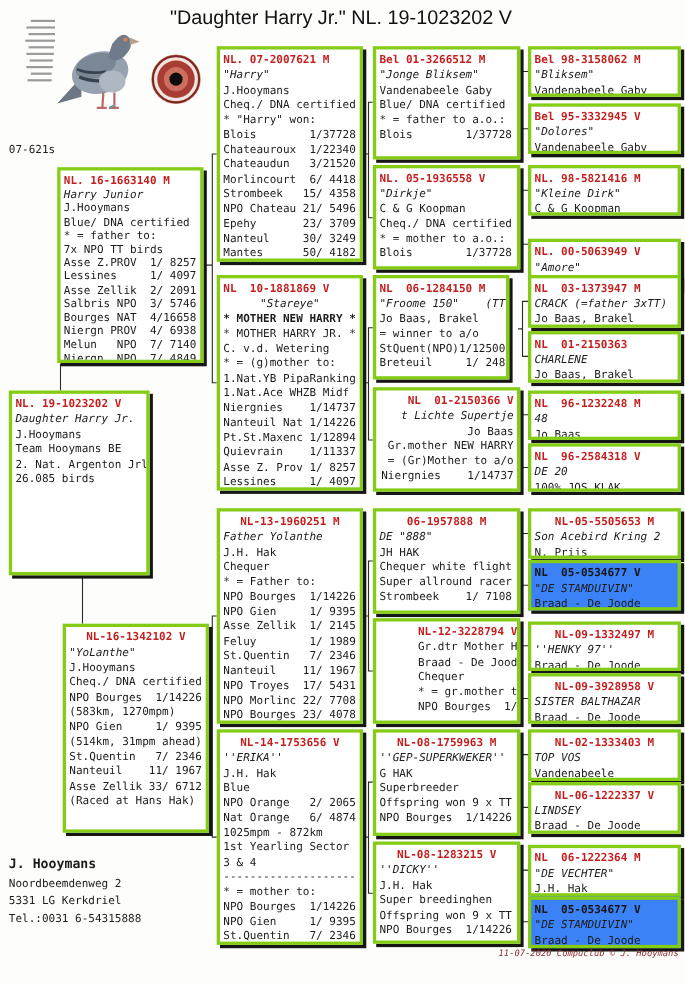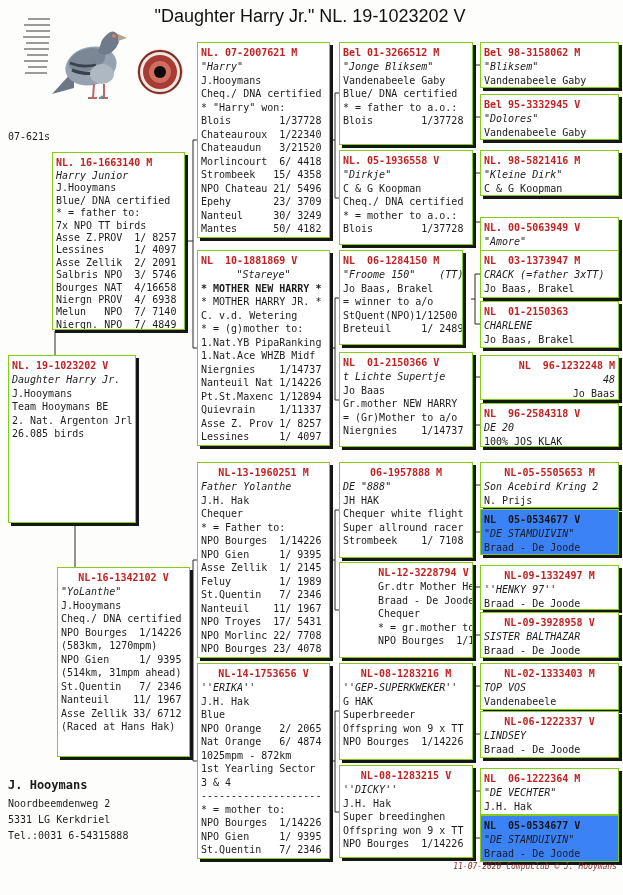--- a/index.html
+++ b/index.html
@@ -1,21 +1,21 @@
 <!DOCTYPE html>
 <html><head>
 <meta charset="utf-8">
 <style>
   html,body{margin:0;padding:0;}
   body{width:623px;height:895px;position:relative;background:#fdfdfc;
        font-family:"DejaVu Sans Mono",monospace;color:#1c1c1c;overflow:hidden;}
   .title{position:absolute;left:130px;top:6px;width:360px;text-align:center;
          font-family:"Liberation Sans",sans-serif;font-size:18px;color:#111;}
   .photo-label{position:absolute;left:8px;top:131px;font-size:10px;}
-  .pbox{position:absolute;background:#fff;border:1px solid #84cc16;
+  .pbox{position:absolute;background:#fff;border:3px solid #84cc16;
         box-shadow:3px 3px 0 #161616;padding:2px 3px;font-size:10px;
         white-space:pre;line-height:13.5px;box-sizing:border-box;overflow:hidden;}
   .hdr{color:#c41f1f;font-weight:bold;line-height:15px;}
   .pink{background:#3b82f6;}
   .pink .hdr{color:#141414;}
   .ctr{text-align:center;}
   .it{font-style:italic;}
   .bd{font-weight:bold;}
   .ln{line-height:13.5px;}
   .tight .ln{line-height:12.4px;}
@@ -96,32 +96,32 @@
 <div class="pbox" style="left:8px;  top:355px; width:128px; height:168px;"><div class="hdr">NL. 19-1023202 V</div><div class="ln it">Daughter Harry Jr.</div><div class="ln">J.Hooymans</div><div class="ln">Team Hooymans BE</div><div class="ln">2. Nat. Argenton Jrl</div><div class="ln">26.085 birds</div></div>
 <div class="pbox tight" style="left:52px; top:152px; width:133px; height:178px;"><div class="hdr">NL. 16-1663140 M</div><div class="ln it">Harry Junior</div><div class="ln">J.Hooymans</div><div class="ln">Blue/ DNA certified</div><div class="ln">* = father to:</div><div class="ln">7x NPO TT birds</div><div class="ln">Asse Z.PROV  1/ 8257</div><div class="ln">Lessines     1/ 4097</div><div class="ln">Asse Zellik  2/ 2091</div><div class="ln">Salbris NPO  3/ 5746</div><div class="ln">Bourges NAT  4/16658</div><div class="ln">Niergn PROV  4/ 6938</div><div class="ln">Melun   NPO  7/ 7140</div><div class="ln">Niergn. NPO  7/ 4849</div></div>
 <div class="pbox" style="left:57px; top:567px; width:133px; height:190px;"><div class="hdr ctr">NL-16-1342102 V</div><div class="ln it">"YoLanthe"</div><div class="ln">J.Hooymans</div><div class="ln">Cheq./ DNA certified</div><div class="ln">NPO Bourges  1/14226</div><div class="ln">(583km, 1270mpm)</div><div class="ln">NPO Gien     1/ 9395</div><div class="ln">(514km, 31mpm ahead)</div><div class="ln">St.Quentin   7/ 2346</div><div class="ln">Nanteuil    11/ 1967</div><div class="ln">Asse Zellik 33/ 6712</div><div class="ln">(Raced at Hans Hak)</div></div>
 <div class="pbox" style="left:197px;top:42px;  width:133px; height:196px;"><div class="hdr">NL. 07-2007621 M</div><div class="ln it">"Harry"</div><div class="ln">J.Hooymans</div><div class="ln">Cheq./ DNA certified</div><div class="ln">* "Harry" won:</div><div class="ln">Blois        1/37728</div><div class="ln">Chateauroux  1/22340</div><div class="ln">Chateaudun   3/21520</div><div class="ln">Morlincourt  6/ 4418</div><div class="ln">Strombeek   15/ 4358</div><div class="ln">NPO Chateau 21/ 5496</div><div class="ln">Epehy       23/ 3709</div><div class="ln">Nanteul     30/ 3249</div><div class="ln">Mantes      50/ 4182</div></div>
 <div class="pbox" style="left:197px;top:250px; width:133px; height:196px;"><div class="hdr">NL  10-1881869 V</div><div class="ln it ctr">"Stareye"</div><div class="ln bd">* MOTHER NEW HARRY *</div><div class="ln">* MOTHER HARRY JR. *</div><div class="ln">C. v.d. Wetering</div><div class="ln">* = (g)mother to:</div><div class="ln">1.Nat.YB PipaRanking</div><div class="ln">1.Nat.Ace WHZB Midf</div><div class="ln">Niergnies    1/14737</div><div class="ln">Nanteuil Nat 1/14226</div><div class="ln">Pt.St.Maxenc 1/12894</div><div class="ln">Quievrain    1/11337</div><div class="ln">Asse Z. Prov 1/ 8257</div><div class="ln">Lessines     1/ 4097</div></div>
 <div class="pbox" style="left:197px;top:462px; width:133px; height:196px;"><div class="hdr ctr">NL-13-1960251 M</div><div class="ln it">Father Yolanthe</div><div class="ln">J.H. Hak</div><div class="ln">Chequer</div><div class="ln">* = Father to:</div><div class="ln">NPO Bourges  1/14226</div><div class="ln">NPO Gien     1/ 9395</div><div class="ln">Asse Zellik  1/ 2145</div><div class="ln">Feluy        1/ 1989</div><div class="ln">St.Quentin   7/ 2346</div><div class="ln">Nanteuil    11/ 1967</div><div class="ln">NPO Troyes  17/ 5431</div><div class="ln">NPO Morlinc 22/ 7708</div><div class="ln">NPO Bourges 23/ 4078</div></div>
 <div class="pbox" style="left:197px;top:663px; width:133px; height:196px;"><div class="hdr ctr">NL-14-1753656 V</div><div class="ln it">''ERIKA''</div><div class="ln">J.H. Hak</div><div class="ln">Blue</div><div class="ln">NPO Orange   2/ 2065</div><div class="ln">Nat Orange   6/ 4874</div><div class="ln">1025mpm - 872km</div><div class="ln">1st Yearling Sector</div><div class="ln">3 &amp; 4</div><div class="ln">--------------------</div><div class="ln">* = mother to:</div><div class="ln">NPO Bourges  1/14226</div><div class="ln">NPO Gien     1/ 9395</div><div class="ln">St.Quentin   7/ 2346</div></div>
 <div class="pbox" style="left:339px;top:42px;  width:134px; height:103px;"><div class="hdr">Bel 01-3266512 M</div><div class="ln it">"Jonge Bliksem"</div><div class="ln">Vandenabeele Gaby</div><div class="ln">Blue/ DNA certified</div><div class="ln">* = father to a.o.:</div><div class="ln">Blois        1/37728</div></div>
 <div class="pbox" style="left:339px;top:150px; width:134px; height:95px;"><div class="hdr">NL. 05-1936558 V</div><div class="ln it">"Dirkje"</div><div class="ln">C &amp; G Koopman</div><div class="ln">Cheq./ DNA certified</div><div class="ln">* = mother to a.o.:</div><div class="ln">Blois        1/37728</div></div>
 <div class="pbox" style="left:339px;top:250px; width:124px; height:95px;"><div class="hdr">NL  06-1284150 M</div><div class="ln it">"Froome 150"    (TT)</div><div class="ln">Jo Baas, Brakel</div><div class="ln">= winner to a/o</div><div class="ln">StQuent(NPO)1/12500</div><div class="ln">Breteuil     1/ 2489</div></div>
-<div class="pbox" style="left:339px;top:352px; width:134px; height:95px;"><div class="hdr">NL  01-2150366 V</div><div class="ln it">t Lichte Supertje</div><div class="ln">Jo Baas</div><div class="ln">Gr.mother NEW HARRY</div><div class="ln">= (Gr)Mother to a/o</div><div class="ln">Niergnies    1/14737</div></div>
+<div class="pbox" style="left:339px;top:352px; width:134px; height:95px;text-align:right;"><div class="hdr">NL  01-2150366 V</div><div class="ln it">t Lichte Supertje</div><div class="ln">Jo Baas</div><div class="ln">Gr.mother NEW HARRY</div><div class="ln">= (Gr)Mother to a/o</div><div class="ln">Niergnies    1/14737</div></div>
 <div class="pbox" style="left:339px;top:462px; width:134px; height:96px;"><div class="hdr ctr">06-1957888 M</div><div class="ln it">DE "888"</div><div class="ln">JH HAK</div><div class="ln">Chequer white flight</div><div class="ln">Super allround racer</div><div class="ln">Strombeek    1/ 7108</div></div>
 <div class="pbox" style="left:339px;top:562px; width:134px; height:96px;padding-left:38px;"><div class="hdr ctr">NL-12-3228794 V</div><div class="ln">Gr.dtr Mother Henkie</div><div class="ln">Braad - De Joode</div><div class="ln">Chequer</div><div class="ln">* = gr.mother to:</div><div class="ln">NPO Bourges  1/14226</div></div>
-<div class="pbox" style="left:339px;top:663px; width:134px; height:97px;"><div class="hdr ctr">NL-08-1283216 M</div><div class="ln it">''GEP-SUPERKWEKER''</div><div class="ln">G HAK</div><div class="ln">Superbreeder</div><div class="ln">Offspring won 9 x TT</div><div class="ln">NPO Bourges  1/14226</div></div>
+<div class="pbox" style="left:339px;top:663px; width:134px; height:97px;"><div class="hdr ctr">NL-08-1759963 M</div><div class="ln it">''GEP-SUPERKWEKER''</div><div class="ln">G HAK</div><div class="ln">Superbreeder</div><div class="ln">Offspring won 9 x TT</div><div class="ln">NPO Bourges  1/14226</div></div>
 <div class="pbox" style="left:339px;top:765px; width:134px; height:93px;"><div class="hdr ctr">NL-08-1283215 V</div><div class="ln it">''DICKY''</div><div class="ln">J.H. Hak</div><div class="ln">Super breedinghen</div><div class="ln">Offspring won 9 x TT</div><div class="ln">NPO Bourges  1/14226</div></div>
 <div class="pbox" style="left:480px;top:42px;  width:139px; height:46px;"><div class="hdr">Bel 98-3158062 M</div><div class="ln it">"Bliksem"</div><div class="ln">Vandenabeele Gaby</div></div>
 <div class="pbox" style="left:480px;top:94px;  width:139px; height:46px;"><div class="hdr">Bel 95-3332945 V</div><div class="ln it">"Dolores"</div><div class="ln">Vandenabeele Gaby</div></div>
 <div class="pbox" style="left:480px;top:150px; width:139px; height:46px;"><div class="hdr">NL. 98-5821416 M</div><div class="ln it">"Kleine Dirk"</div><div class="ln">C &amp; G Koopman</div></div>
 <div class="pbox" style="left:480px;top:217px; width:139px; height:46px;"><div class="hdr">NL. 00-5063949 V</div><div class="ln it">"Amore"</div><div class="ln">C &amp; G Koopman</div></div>
 <div class="pbox" style="left:480px;top:250px; width:139px; height:48px;"><div class="hdr">NL  03-1373947 M</div><div class="ln it">CRACK (=father 3xTT)</div><div class="ln">Jo Baas, Brakel</div></div>
 <div class="pbox" style="left:480px;top:301px; width:139px; height:47px;"><div class="hdr">NL  01-2150363</div><div class="ln it">CHARLENE</div><div class="ln">Jo Baas, Brakel</div></div>
-<div class="pbox" style="left:480px;top:355px; width:139px; height:45px;text-align:right;"><div class="hdr">NL  96-1232248 M</div><div class="ln it">48</div><div class="ln">Jo Baas</div></div>
+<div class="pbox" style="left:480px;top:355px; width:139px; height:45px;"><div class="hdr">NL  96-1232248 M</div><div class="ln it">48</div><div class="ln">Jo Baas</div></div>
 <div class="pbox" style="left:480px;top:403px; width:139px; height:44px;"><div class="hdr">NL  96-2584318 V</div><div class="ln it">DE 20</div><div class="ln">100% JOS KLAK</div></div>
 <div class="pbox" style="left:480px;top:462px; width:139px; height:46px;"><div class="hdr ctr">NL-05-5505653 M</div><div class="ln it">Son Acebird Kring 2</div><div class="ln">N. Prijs</div></div>
 <div class="pbox pink" style="left:480px;top:509px; width:139px; height:46px;"><div class="hdr">NL  05-0534677 V</div><div class="ln it">"DE STAMDUIVIN"</div><div class="ln">Braad - De Joode</div></div>
 <div class="pbox" style="left:480px;top:565px; width:139px; height:45px;"><div class="hdr ctr">NL-09-1332497 M</div><div class="ln it">''HENKY 97''</div><div class="ln">Braad - De Joode</div></div>
 <div class="pbox" style="left:480px;top:612px; width:139px; height:46px;"><div class="hdr ctr">NL-09-3928958 V</div><div class="ln it">SISTER BALTHAZAR</div><div class="ln">Braad - De Joode</div></div>
 <div class="pbox" style="left:480px;top:663px; width:139px; height:47px;"><div class="hdr ctr">NL-02-1333403 M</div><div class="ln it">TOP VOS</div><div class="ln">Vandenabeele</div></div>
 <div class="pbox" style="left:480px;top:711px; width:139px; height:47px;"><div class="hdr ctr">NL-06-1222337 V</div><div class="ln it">LINDSEY</div><div class="ln">Braad - De Joode</div></div>
 <div class="pbox" style="left:480px;top:768px; width:139px; height:47px;"><div class="hdr">NL  06-1222364 M</div><div class="ln it">"DE VECHTER"</div><div class="ln">J.H. Hak</div></div>
 <div class="pbox pink" style="left:480px;top:815px; width:139px; height:47px;"><div class="hdr">NL  05-0534677 V</div><div class="ln it">"DE STAMDUIVIN"</div><div class="ln">Braad - De Joode</div></div>
 

